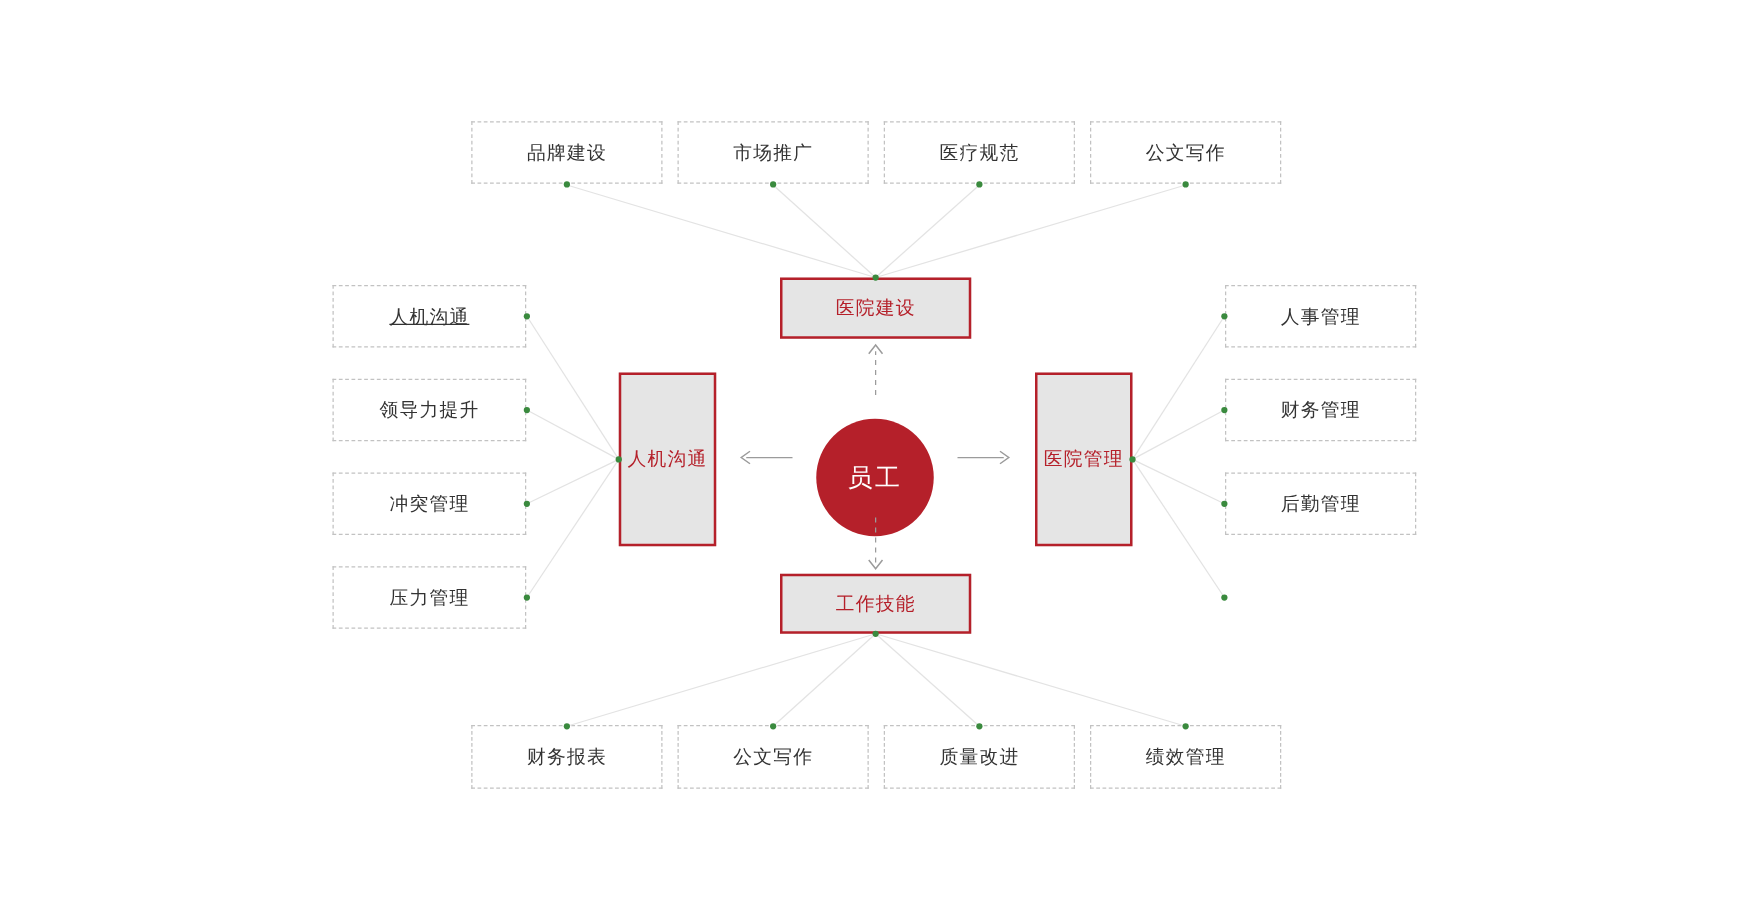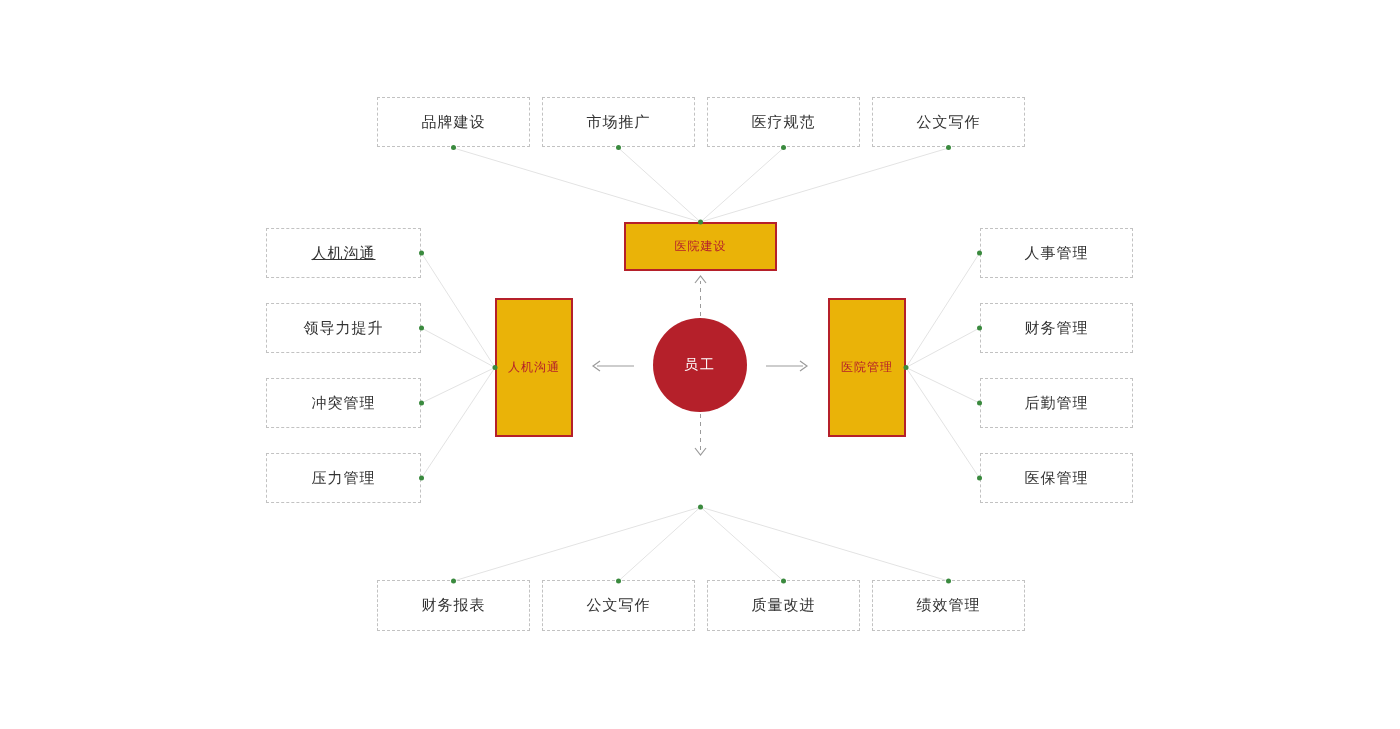--- a/index.html
+++ b/index.html
@@ -16,28 +16,28 @@
   body{font-family:"Liberation Sans","DejaVu Sans",sans-serif;}
   .canvas{
     position:relative;width:1400px;height:729px;background:var(--bg);overflow:hidden;padding-left:48px;
   }
   .leaf{
     position:absolute;border:1px dashed var(--dashed-border);background:#fff;
     display:flex;align-items:center;justify-content:center;
     font-size:15px;color:var(--text-dark);letter-spacing:1px;
   }
   .node{
-    position:absolute;border:2px solid var(--accent-red);background:#eab308;
+    position:absolute;border:2px solid var(--accent-red);background:#e5e5e5;
     display:flex;align-items:center;justify-content:center;
-    font-size:12px;color:var(--accent-red);letter-spacing:1px;
+    font-size:15px;color:var(--accent-red);letter-spacing:1px;
   }
   .center-circle{
-    position:absolute;left:653px;top:318px;width:94px;height:94px;border-radius:50%;
+    position:absolute;left:653px;top:335px;width:94px;height:94px;border-radius:50%;
     background:var(--accent-red);display:flex;align-items:center;justify-content:center;
-    color:#ffffff;font-size:14px;letter-spacing:2px;
+    color:#ffffff;font-size:20px;letter-spacing:2px;
   }
   svg.overlay{position:absolute;left:0;top:0;pointer-events:none;}
   .cline{stroke:var(--line-gray);stroke-width:1;fill:none;}
   .cdot{fill:var(--dot-green);stroke:none;}
   .arrow-line{stroke:var(--arrow-gray);stroke-width:1;fill:none;}
   .arrow-dashed{stroke-dasharray:4,4;}
   .arrow-head{stroke:var(--arrow-gray);stroke-width:1.2;fill:none;}
 </style>
 </head>
 <body>
@@ -50,30 +50,30 @@
   <div class="leaf" style="left:872px;top:97px;width:153px;height:50px;">公文写作</div>
 
   <div class="leaf" style="left:266px;top:228px;width:155px;height:50px;text-decoration:underline;">人机沟通</div>
   <div class="leaf" style="left:266px;top:303px;width:155px;height:50px;">领导力提升</div>
   <div class="leaf" style="left:266px;top:378px;width:155px;height:50px;">冲突管理</div>
   <div class="leaf" style="left:266px;top:453px;width:155px;height:50px;">压力管理</div>
 
   <div class="leaf" style="left:980px;top:228px;width:153px;height:50px;">人事管理</div>
   <div class="leaf" style="left:980px;top:303px;width:153px;height:50px;">财务管理</div>
   <div class="leaf" style="left:980px;top:378px;width:153px;height:50px;text-align:center;">后勤管理</div>
-  <div class="leaf" style="left:980px;top:453px;width:153px;height:50px;">医保管理</div>
 
   <div class="leaf" style="left:377px;top:580px;width:153px;height:51px;">财务报表</div>
   <div class="leaf" style="left:542px;top:580px;width:153px;height:51px;">公文写作</div>
   <div class="leaf" style="left:707px;top:580px;width:153px;height:51px;">质量改进</div>
   <div class="leaf" style="left:872px;top:580px;width:153px;height:51px;">绩效管理</div>
 
   <div class="node" style="left:624px;top:222px;width:153px;height:49px;">医院建设</div>
   <div class="node" style="left:495px;top:298px;width:78px;height:139px;">人机沟通</div>
   <div class="node" style="left:828px;top:298px;width:78px;height:139px;">医院管理</div>
+  <div class="node" style="left:624px;top:459px;width:153px;height:48px;">工作技能</div>
 
   <div class="center-circle">
     <span>员工</span>
   </div>
 
   <svg class="overlay" width="1400" height="729" viewBox="0 0 1400 729">
 
     <g>
       <line class="cline" x1="453.5" y1="148" x2="700.5" y2="222"></line>
       <line class="cline" x1="618.5" y1="148" x2="700.5" y2="222"></line>

